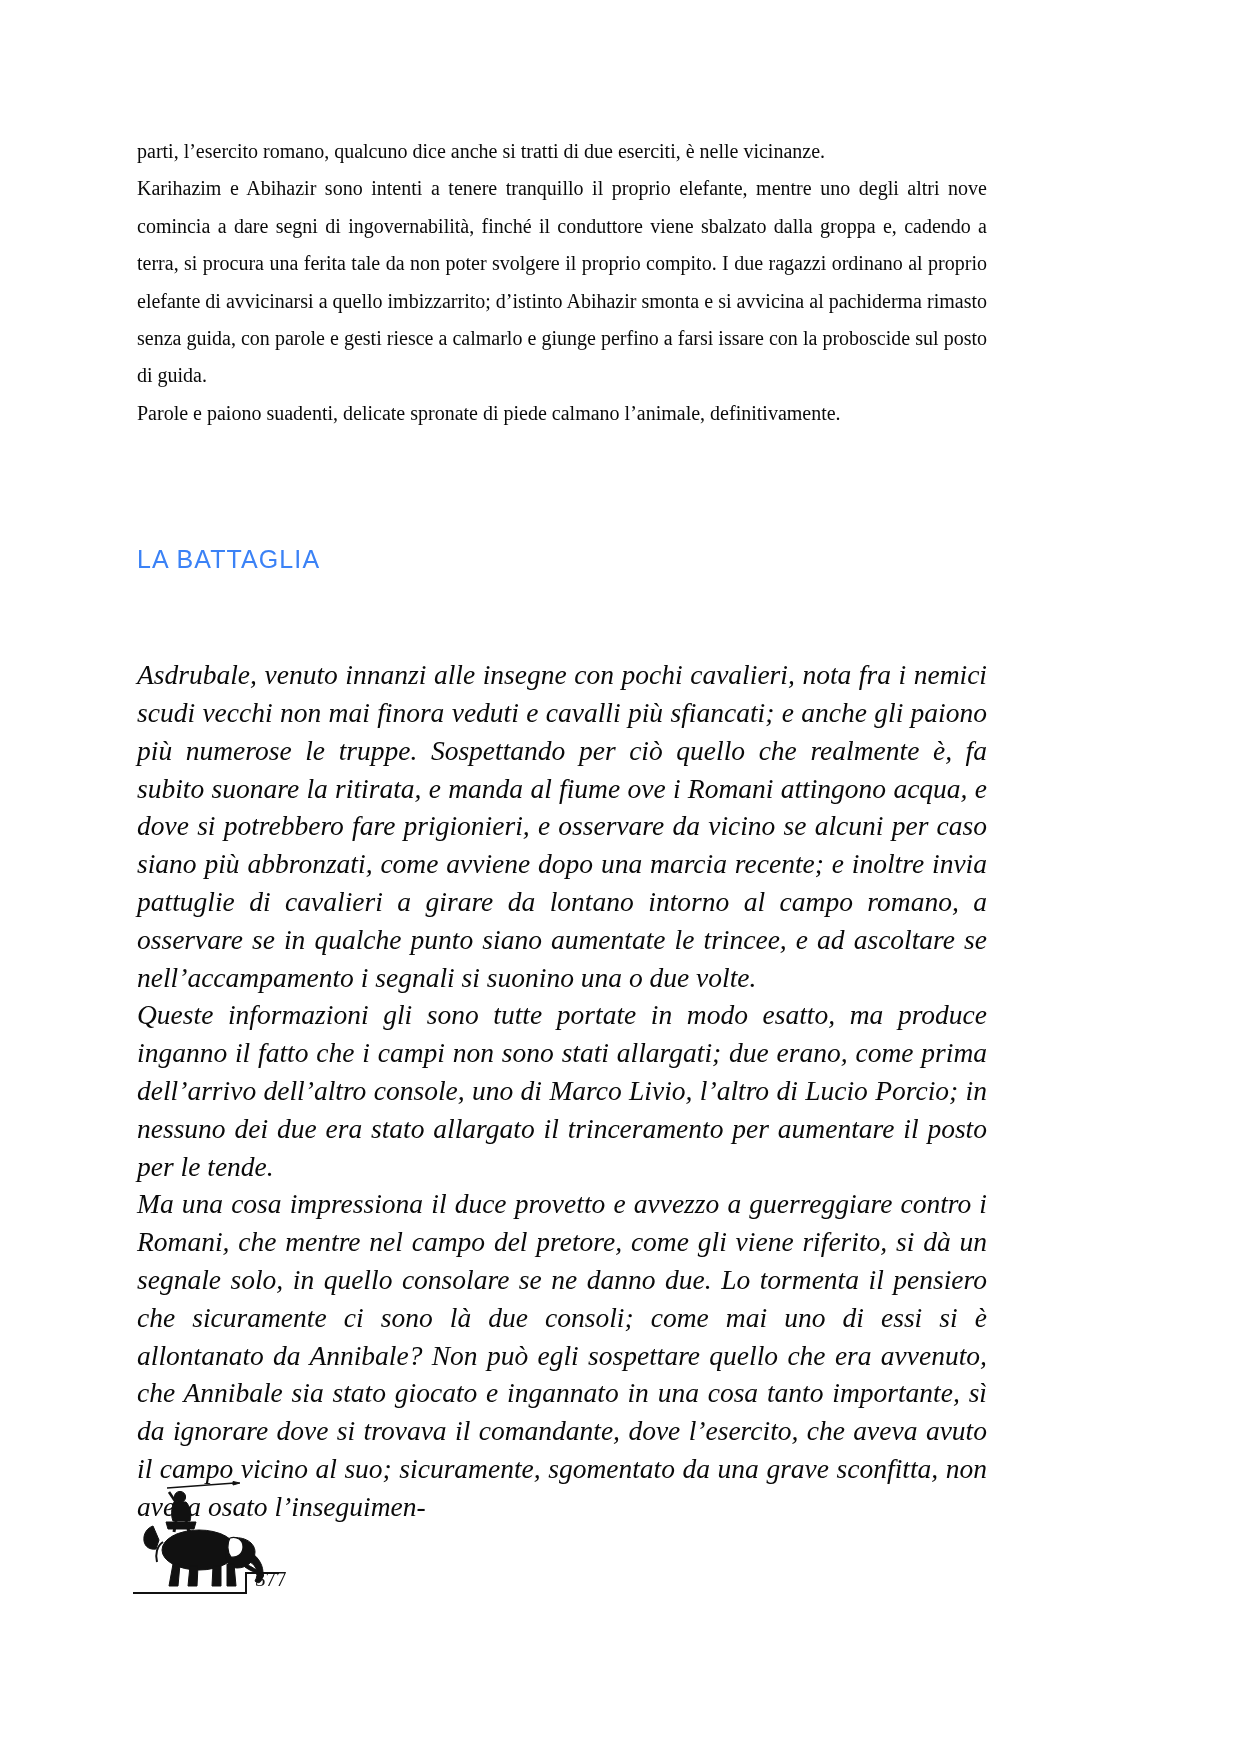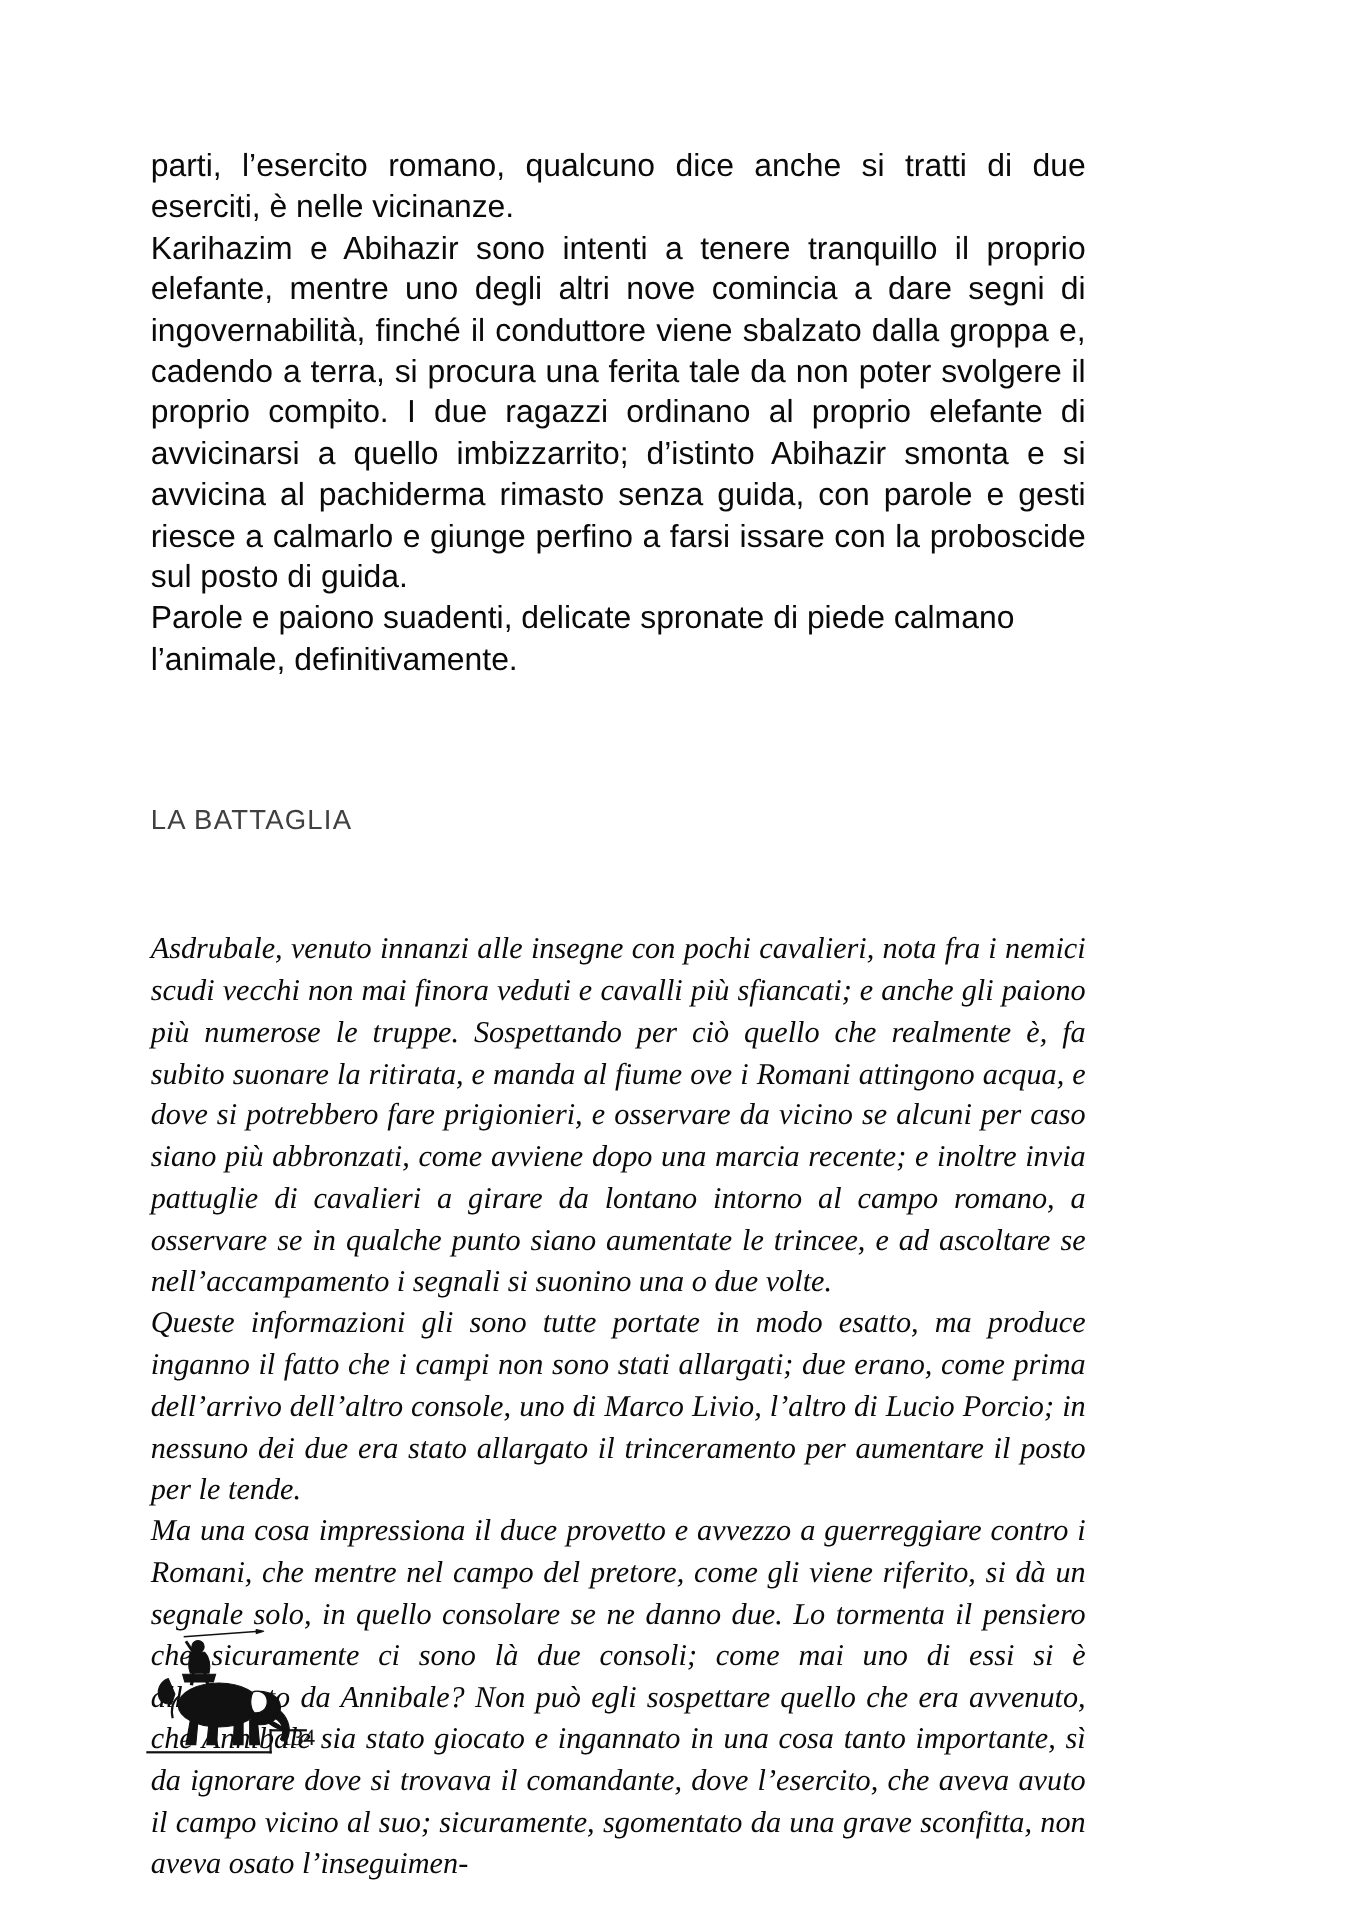--- a/index.html
+++ b/index.html
@@ -17,22 +17,22 @@
   }
   .content {
     position: absolute;
     left: 137px;
     top: 133px;
     width: 850px;
   }
 
   
   .body-block {
-    font-family: Liberation Sans, sans-serif;
-    font-size: 29px;
+    font-family: Liberation Serif, serif;
+    font-size: 20px;
     line-height: 37.4px;
     color: #0a0a0a;
     text-align: justify;
     text-justify: inter-word;
     -webkit-font-smoothing: antialiased;
   }
   .body-block p {
     margin: 0;
     text-align: justify;
   }
@@ -41,21 +41,21 @@
   }
   .body-block p.nojust {
     text-align: left;
   }
 
   
   .section-heading {
     font-family: "Liberation Sans", "DejaVu Sans", sans-serif;
     font-size: 25px;
     letter-spacing: 1.1px;
-    color: #404040;
+    color: #3b82f6;
     margin-top: 112px;
     margin-bottom: 0;
     font-weight: 400;
     line-height: 1.2;
   }
 
   
   .quote-block {
     font-family: "Liberation Serif", "DejaVu Serif", serif;
     font-style: italic;
@@ -178,16 +178,16 @@
 
         <path d="M30 62 C24 66 22 74 24 82" stroke-width="2" fill="none"></path>
 
         <path d="M20 46 C14 48 10 54 11 61 C12 67 17 70 23 69 L26 60 Z"></path>
       </g>
     </svg>
 
     <div class="footer-rule-top"></div>
     <div class="footer-rule-riser"></div>
     <div class="footer-rule"></div>
-    <div class="page-number">134</div>
+    <div class="page-number">377</div>
   </div>
 
 </div>
 
 </body></html>

